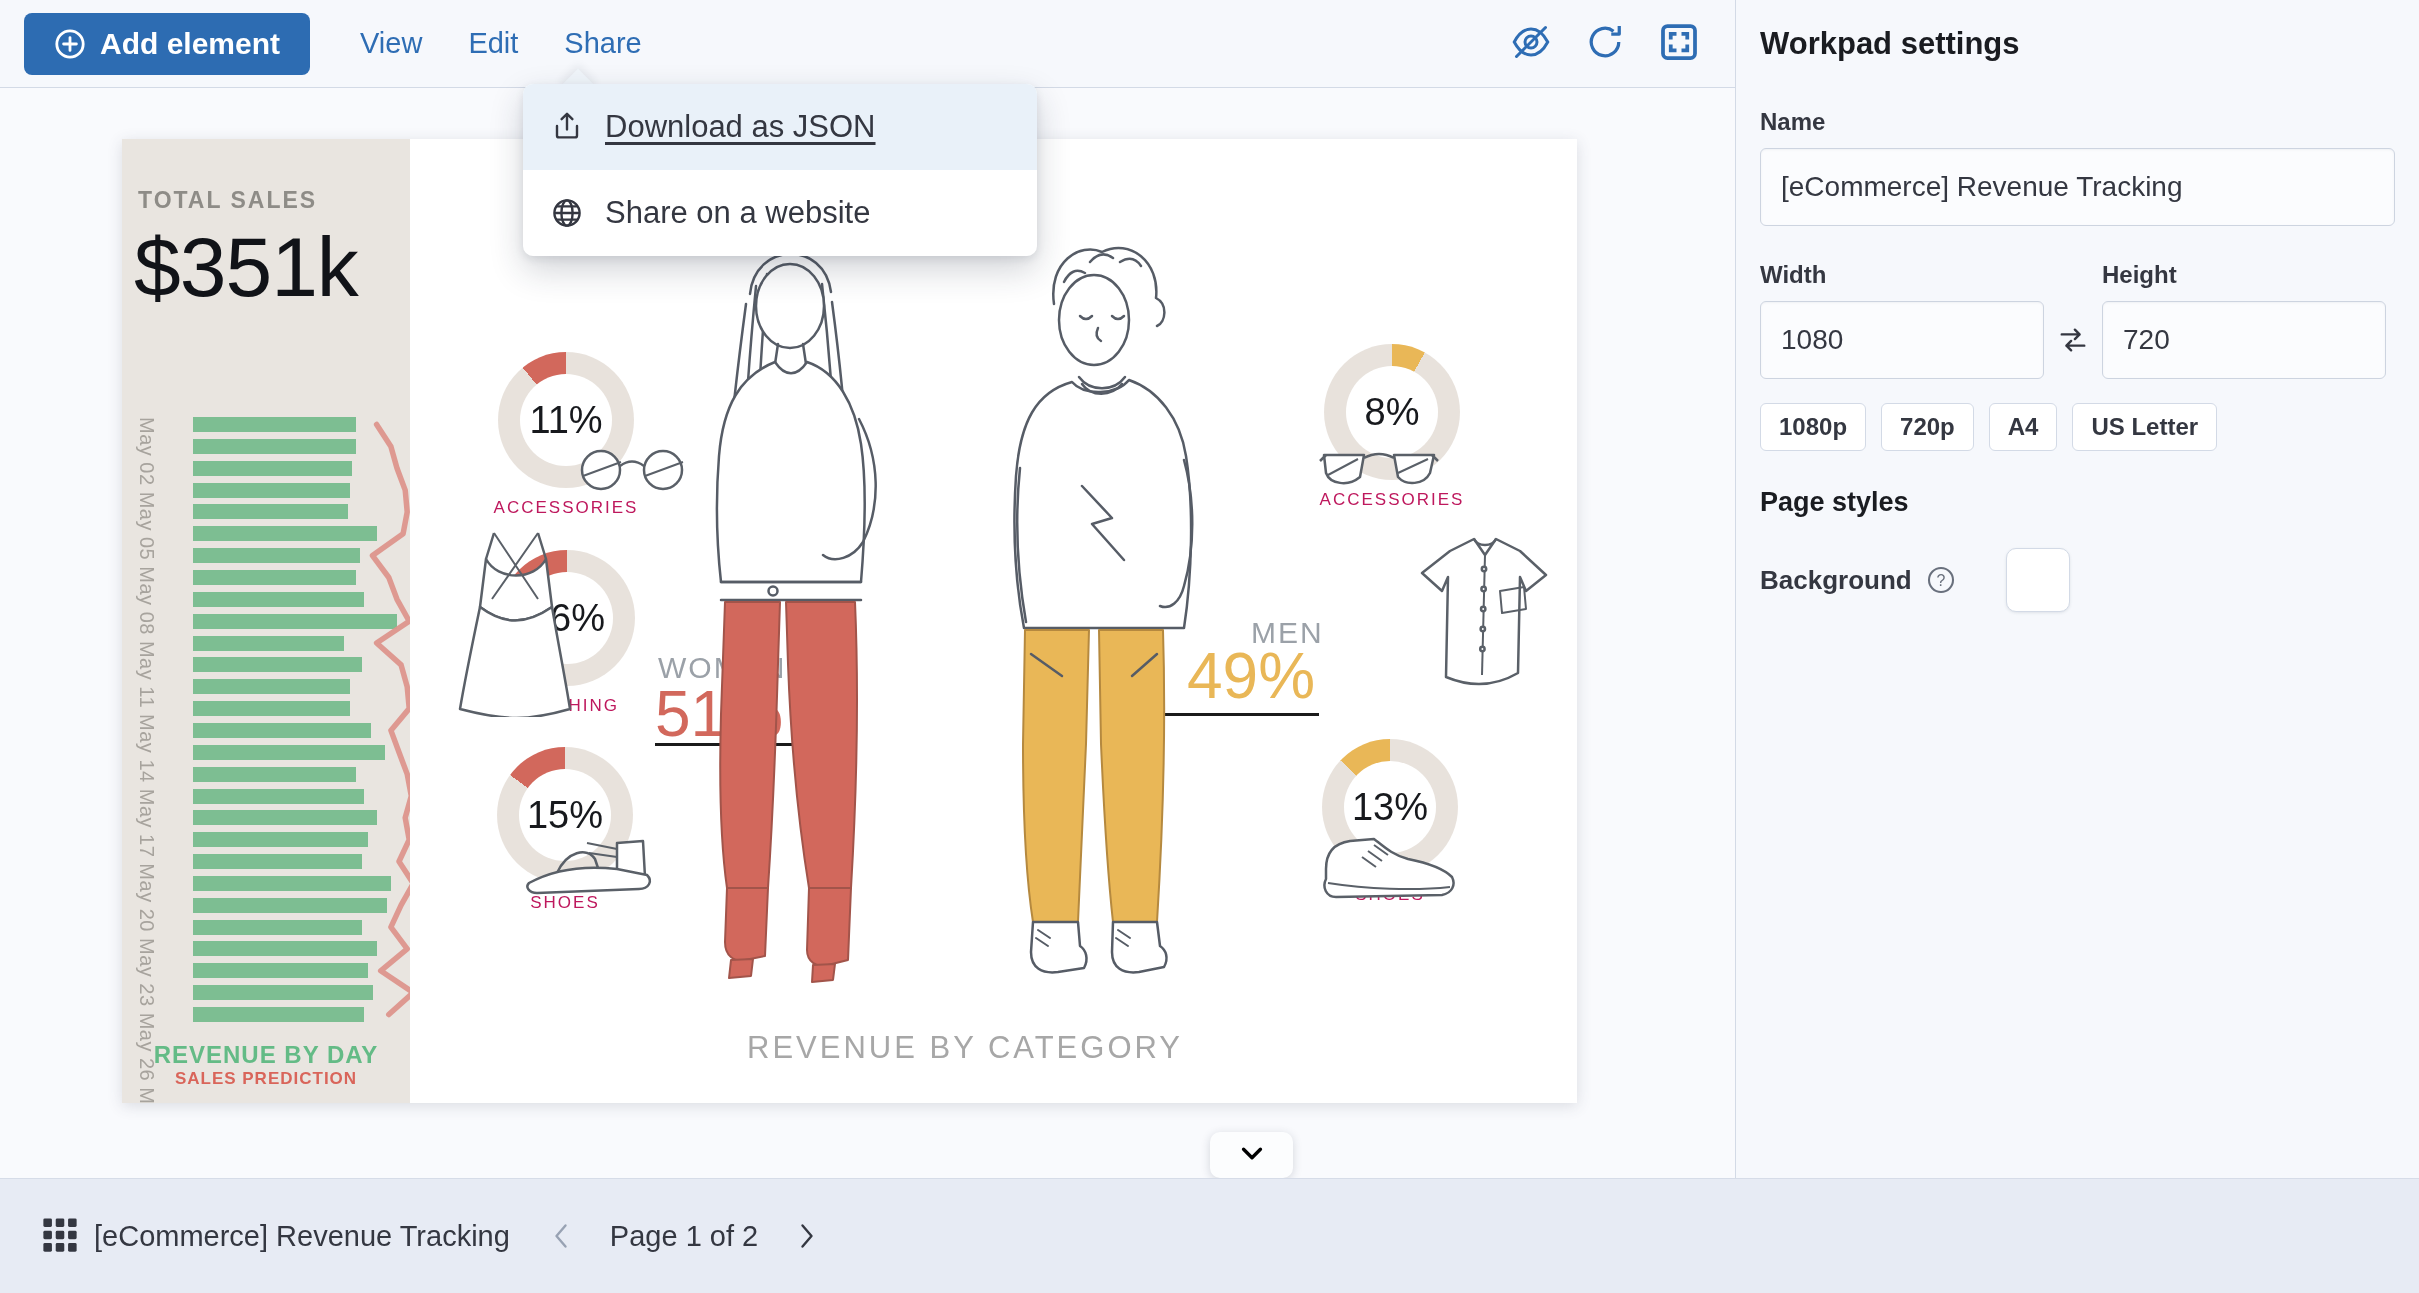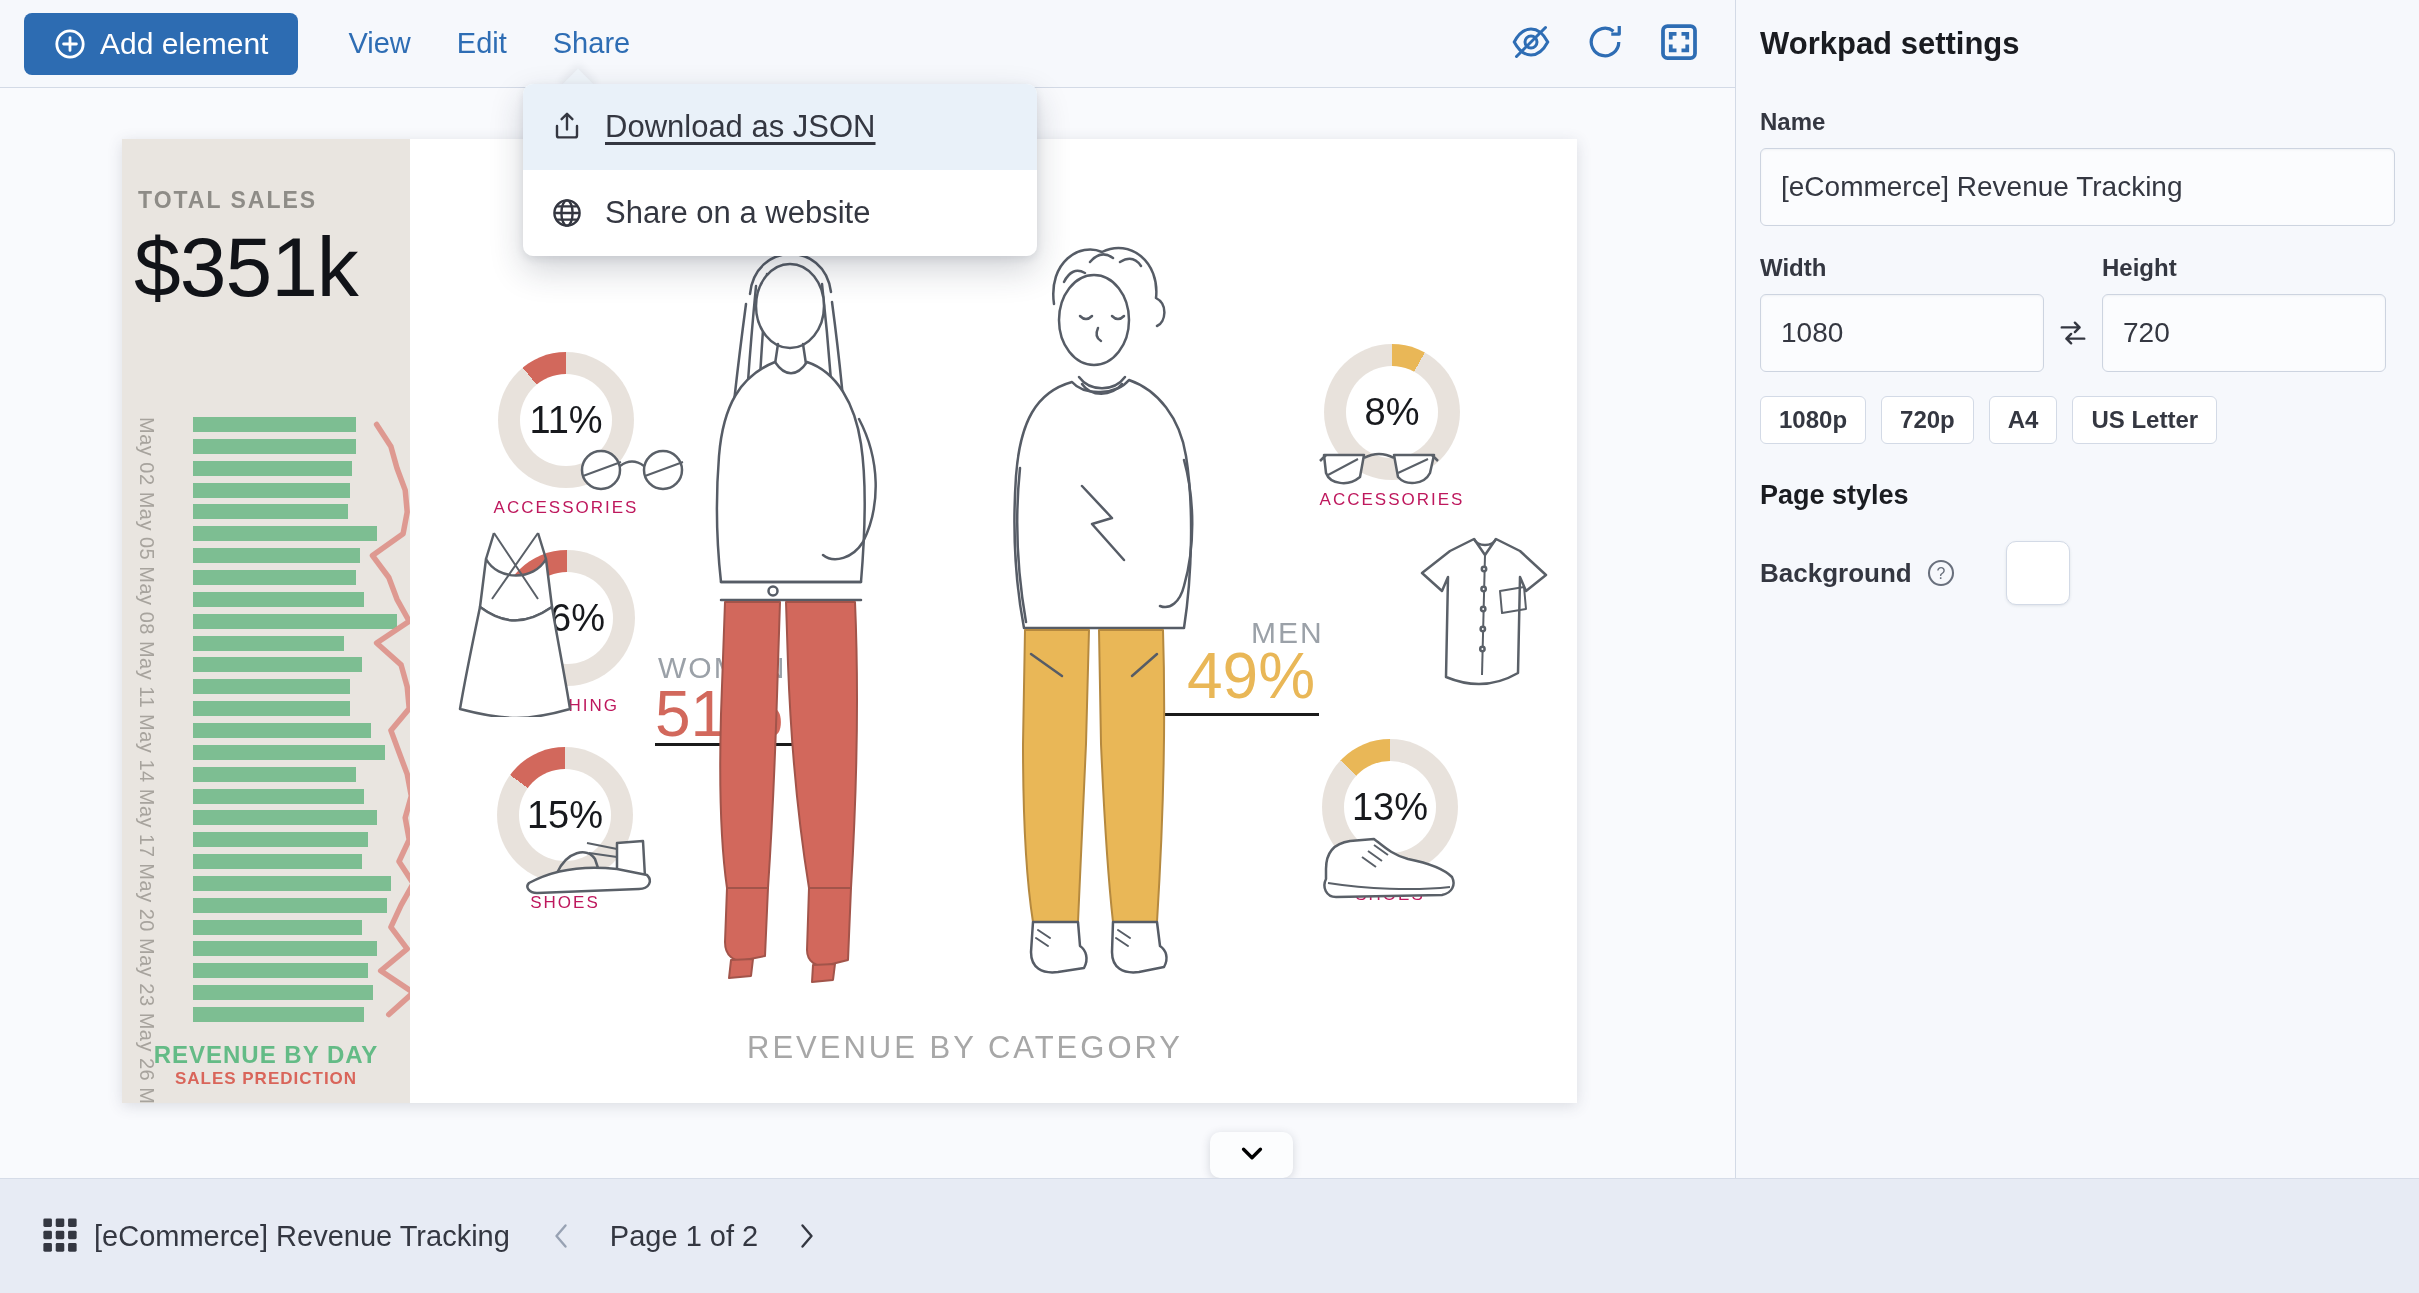--- a/index.html
+++ b/index.html
@@ -1,21 +1,21 @@
 <!DOCTYPE html>
 <html style="--primary: #2d6cb2; --link: #2e6db4; --green: #7dbe92; --green-text: #64bb86; --red: #d2685c; --red-line: #dd958c; --yellow: #e9b757; --beige: #e9e5e0; --donut-track: #e8e2dc; --dark-text: #343741;"><head>
 <meta charset="utf-8">
 <style>
   *{margin:0;padding:0;box-sizing:border-box}
   body{font-family:"Liberation Sans","DejaVu Sans",sans-serif;background:#e9edf5}
   .app{position:relative;width:2419px;height:1293px;overflow:hidden;background:#f9fafd;color:#343741}
 
   
   .topbar{position:absolute;left:0;top:0;width:1735px;height:88px;background:#f6f8fc;border-bottom:1px solid #d3dae6;display:flex;align-items:center;padding:0 34px 0 24px;gap:44px;z-index:20}
-  .btn-primary{display:flex;align-items:center;gap:14px;height:62px;padding:0 30px;background:var(--primary);color:#fff;font-size:30px;font-weight:400;border:none;border-radius:8px;cursor:pointer;font-family:inherit}
+  .btn-primary{display:flex;align-items:center;gap:14px;height:62px;padding:0 30px;background:var(--primary);color:#fff;font-size:30px;font-weight:700;border:none;border-radius:8px;cursor:pointer;font-family:inherit}
   .btn-primary svg{width:32px;height:32px;stroke:#fff}
   .menu{display:flex;gap:46px;margin-left:6px}
   .menu a{color:var(--link);font-size:29px;font-weight:500;text-decoration:none;cursor:pointer}
   .top-icons{margin-left:auto;display:flex;gap:30px}
   .icon-btn{width:44px;height:44px;background:none;border:none;cursor:pointer;color:var(--link);padding:0}
   .icon-btn svg{width:40px;height:40px}
 
   
   .canvas-area{position:absolute;left:0;top:88px;width:1735px;height:1090px;background:#f9fafd;overflow:hidden}
   .page{position:absolute;left:122px;top:51px;width:1455px;height:964px;background:#fff;box-shadow:0 3px 14px rgba(60,70,90,.16)}
@@ -67,21 +67,21 @@
   .share-item .si svg{width:32px;height:32px}
   .share-item .sl.u{text-decoration:underline;text-underline-offset:5px}
   .share-item .chev{margin-left:auto;width:26px;height:26px;color:#343741}
   .share-item .chev svg{width:26px;height:26px}
 
   
   .rightpanel{position:absolute;left:1735px;top:0;width:684px;height:1293px;background:#f6f8fc;border-left:1px solid #d3dae6;padding:26px 24px;z-index:30}
   .rp-title{font-size:31px;font-weight:700;color:#1a1c21;margin-bottom:46px}
   .rp-label{font-size:24px;font-weight:700;color:#343741;margin-bottom:12px}
   .rp-input{width:100%;height:78px;background:#fbfcfe;border:1px solid #cdd4e0;border-radius:6px;font-size:28px;color:#343741;padding:0 20px;font-family:inherit;box-shadow:inset 0 1px 2px rgba(100,110,130,.08)}
-  .wh-row{display:flex;gap:0;align-items:center;margin-top:28px}
+  .wh-row{display:flex;gap:0;align-items:center;margin-top:35px}
   .wh-col{width:284px}
   .wh-col.right{width:284px}
   .swap{width:58px;display:flex;justify-content:center;align-items:center;color:#343741;align-self:flex-end;height:78px}
   .swap svg{width:30px;height:30px}
   .presets{display:flex;gap:15px;margin-top:24px}
   .preset{height:48px;padding:0 18px;background:#fff;border:1px solid #d3dae6;border-radius:6px;font-size:24px;font-weight:600;color:#343741;cursor:pointer;font-family:inherit}
   .acc-block{margin-top:42px}
   .acc-row{display:flex;align-items:center;gap:24px;height:88px;border-top:1px solid #d3dae6;color:#5b6472;font-size:29px;cursor:pointer;padding-left:8px}
   .acc-row:last-child{border-bottom:1px solid #d3dae6}
   .acc-row svg{width:26px;height:26px;flex:none}

